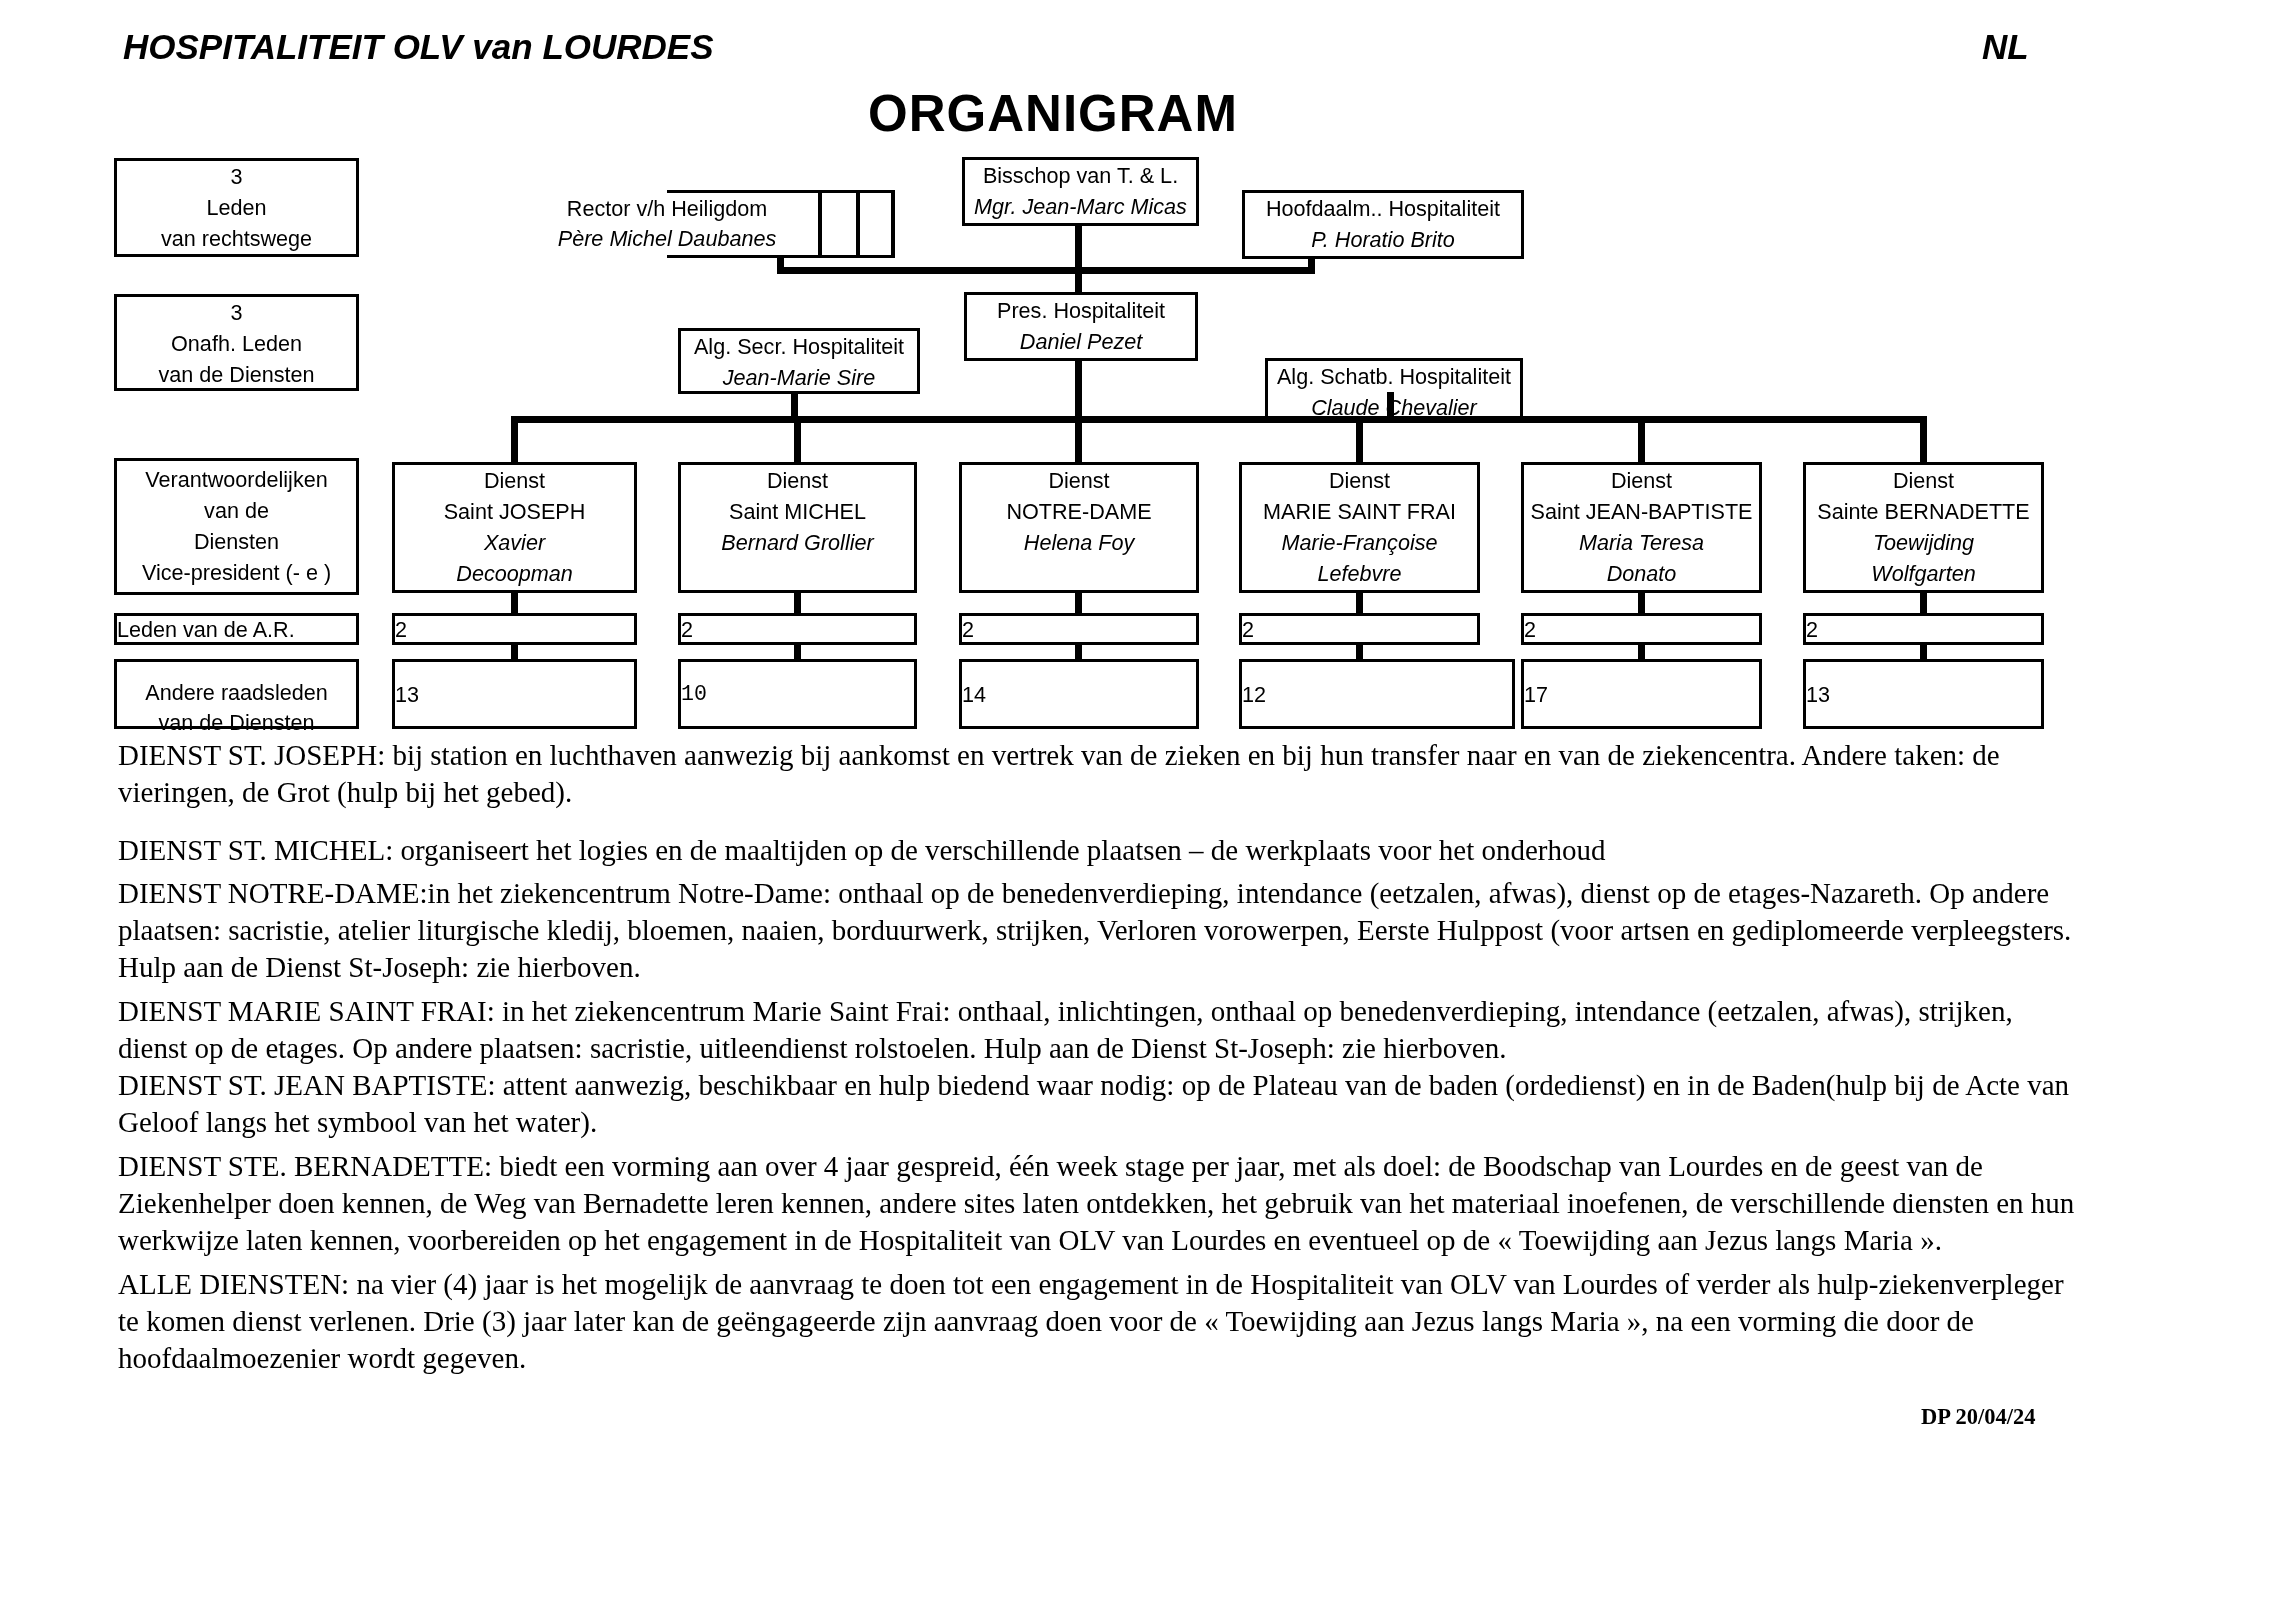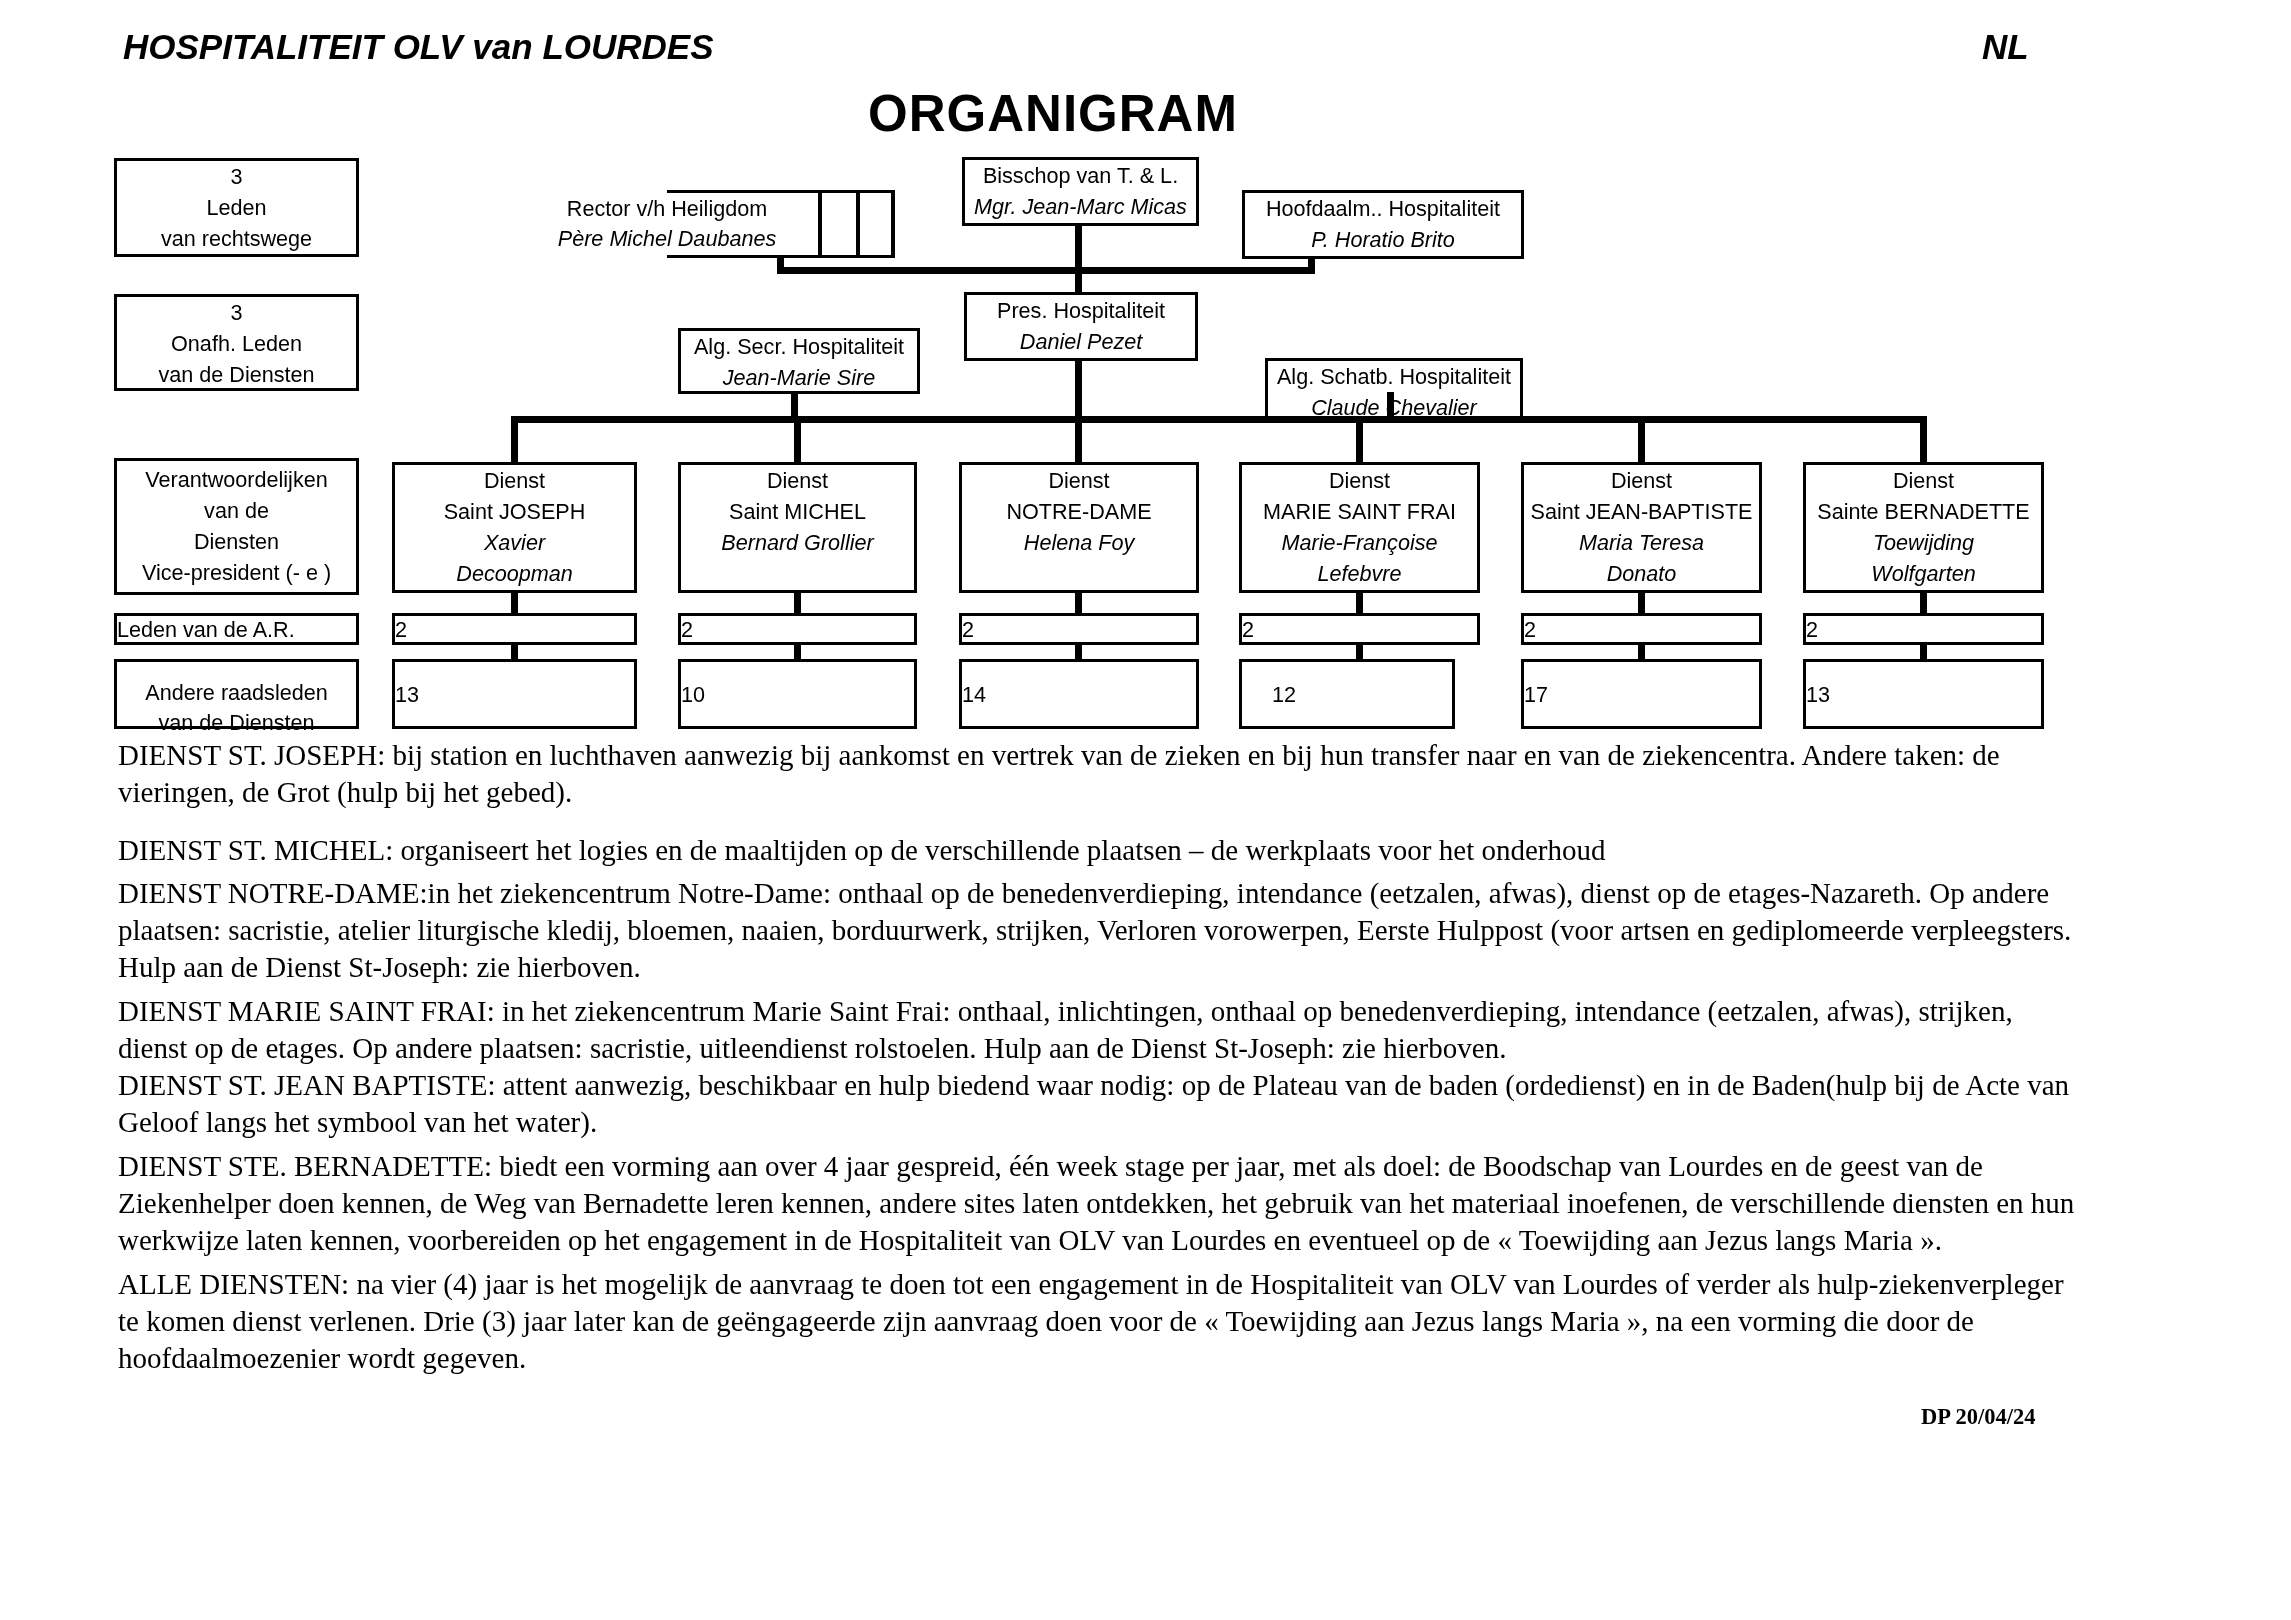--- a/index.html
+++ b/index.html
@@ -176,27 +176,27 @@
   <div class="conn" style="left:1638px;top:643px;width:6.9px;height:17.6px;"></div>
   <div class="conn" style="left:1920px;top:643px;width:6.9px;height:17.6px;"></div>
 
   <div class="cbox" style="left:114px;top:659px;width:245px;height:70px;line-height:30px;padding-top:16px;">
     <div class="ln">Andere raadsleden</div>
     <div class="ln">van de Diensten</div>
   </div>
   <div class="cbox flexc" style="left:392px;top:659px;width:245px;height:70px;">
       <span>13</span>
     </div>
-  <div class="cbox flexc" style="left:678px;top:659px;width:239px;height:70px;">
+  <div class="cbox flexc" style="left:678px;top:659px;width:239px;height:70px;font-family:Liberation Mono, monospace;">
       <span>10</span>
     </div>
   <div class="cbox flexc" style="left:959px;top:659px;width:240px;height:70px;">
       <span>14</span>
     </div>
-  <div class="cbox flexc" style="left:1239px;top:659px;width:216px;height:70px;padding-left:30px;">
+  <div class="cbox flexc" style="left:1239px;top:659px;width:276px;height:70px;">
       <span>12</span>
     </div>
   <div class="cbox flexc" style="left:1521px;top:659px;width:241px;height:70px;">
       <span>17</span>
     </div>
   <div class="cbox flexc" style="left:1803px;top:659px;width:241px;height:70px;">
       <span>13</span>
     </div>
 
   <div class="bodytext">

